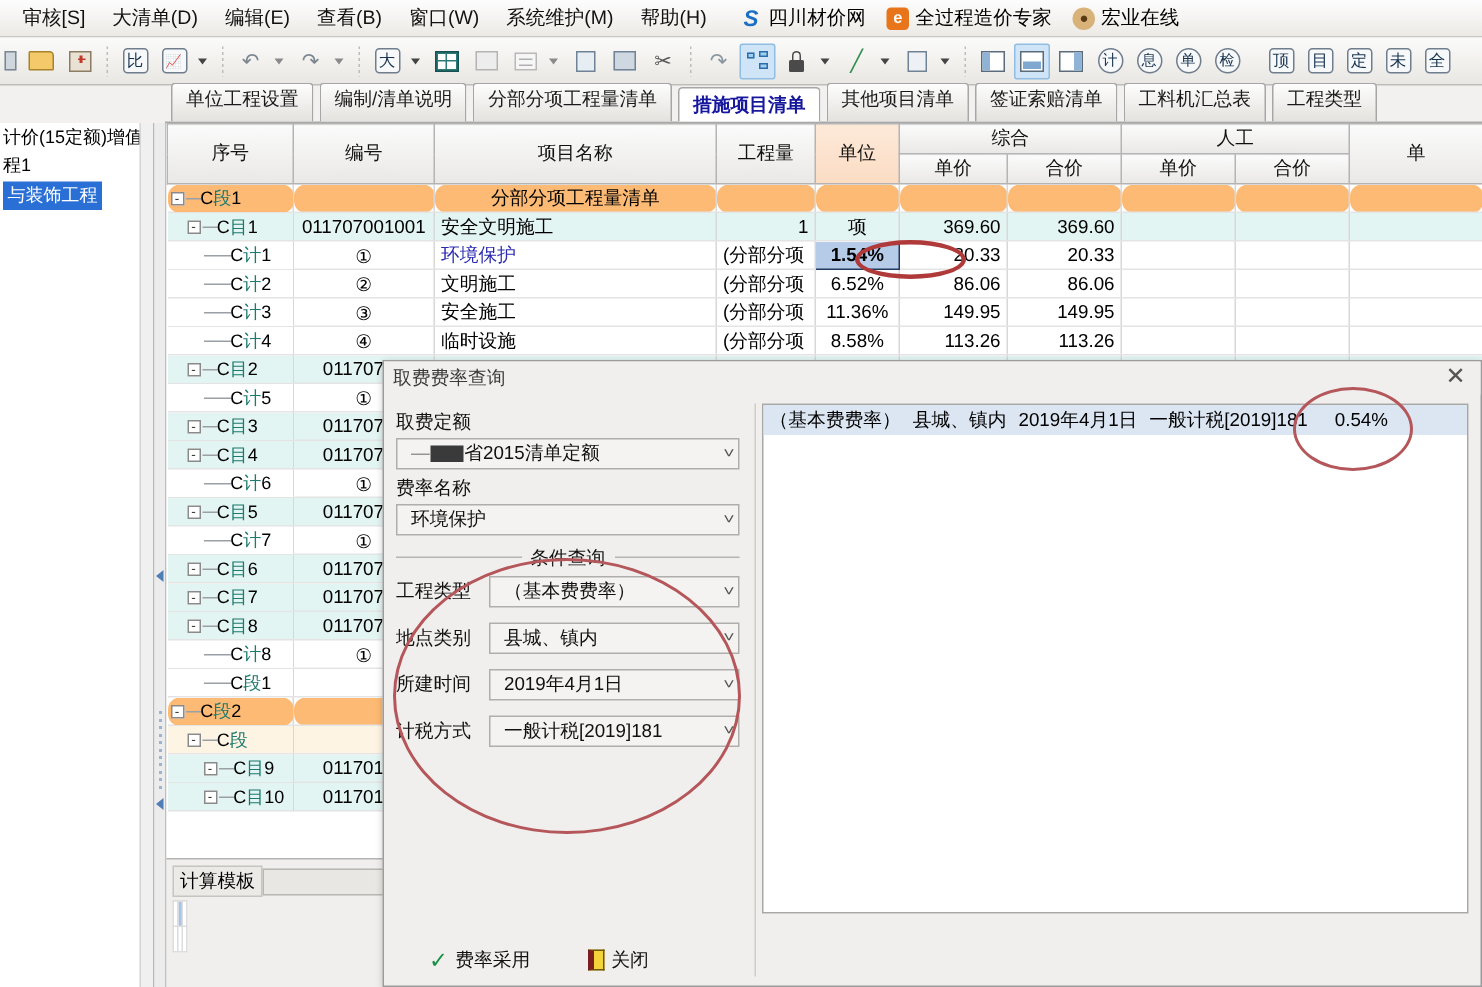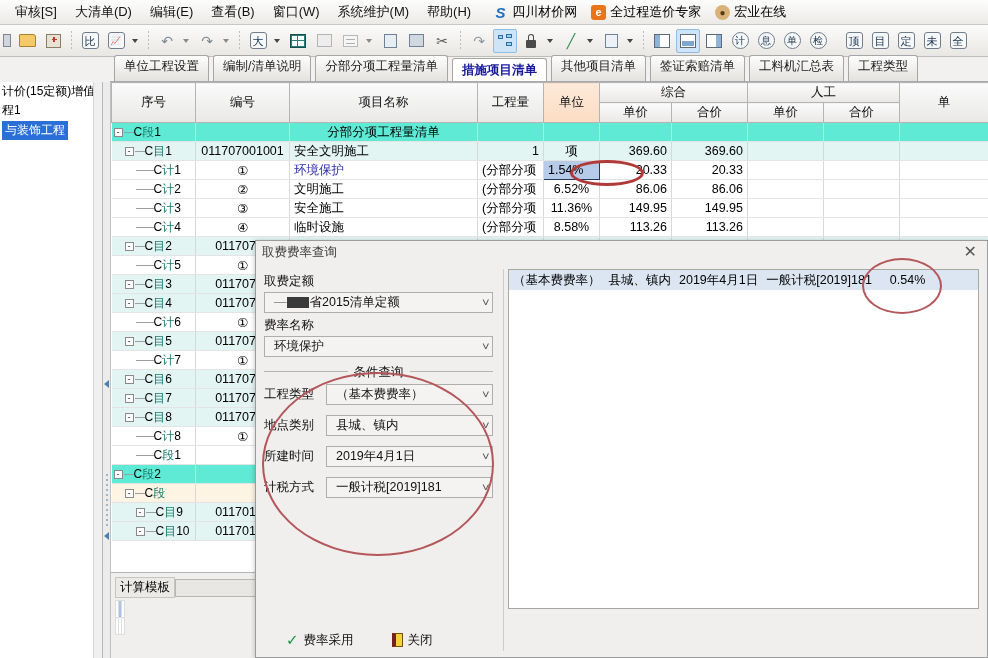--- a/index.html
+++ b/index.html
@@ -105,38 +105,38 @@
     background: linear-gradient(#fbfbfb,#e9e8e6);
     border:1px solid #b4b4b4; font-weight:normal; font-size:12.5px;
     color:#111; height:18px; padding:1px 3px;
   }
   table.grid th.unitcol { background: linear-gradient(#fde9d9,#fbdcc3); }
   table.grid td {
     border-right:1px solid #d8d8d8; border-bottom:1px solid #e4e4e4;
     font-size:12.5px; height:19px; padding:0 4px; white-space:nowrap; overflow:hidden;
     font-family:"Liberation Sans","DejaVu Sans",sans-serif;
   }
-  tr.lv1 td { background:#5eead4; }
+  tr.lv1 td { background:#fdba74;border-radius:8px; }
   tr.lv2 td { background:#e3f5f3; }
   tr.lv3 td { background:#ffffff; }
   tr.lvx td { background:#fdf4e3; }
   .num { text-align:right; }
   .ctr { text-align:center; }
   .treecell { position:relative; padding-left:2px !important; font-size:12.5px; color:#000;}
   .tnode { display:inline-block; font-size:12px; }
   .tlabel .cpart{ color:#1d7a6e; }
   .expander {
     display:inline-block; width:9px;height:9px;line-height:7px;text-align:center;
     border:1px solid #8a8a8a; background:#fff; font-size:9px; color:#333; vertical-align:middle; margin-right:1px;
   }
   .tdash{ display:inline-block;width:10px;border-top:1px solid #9aa0a6; vertical-align:middle;}
   .tind{ display:inline-block; }
   .cell-sel {
-    background:#b6cbe8 !important; border:1.5px solid #233a5e !important; 
-    font-weight:normal;
+    background:#b6cbe8 !important; border:1.5px solid #233a5e !important; text-align:center;
+    font-weight:bold;
   }
   .namelink { color:#2a2ab0; }
 
   
   .bottompanel {
     position:absolute; left:111px; top:572px; width:877px; height:86px;
     background:#f0efed; border-top:1px solid #b4b4b4;
   }
   .bp-row { display:flex; align-items:center; gap:0px; padding:4px 4px 2px 4px;}
   .bp-label { font-size:12.5px; padding:1px 4px; background:#eceae7; border:1px solid #c7c5c2;}

